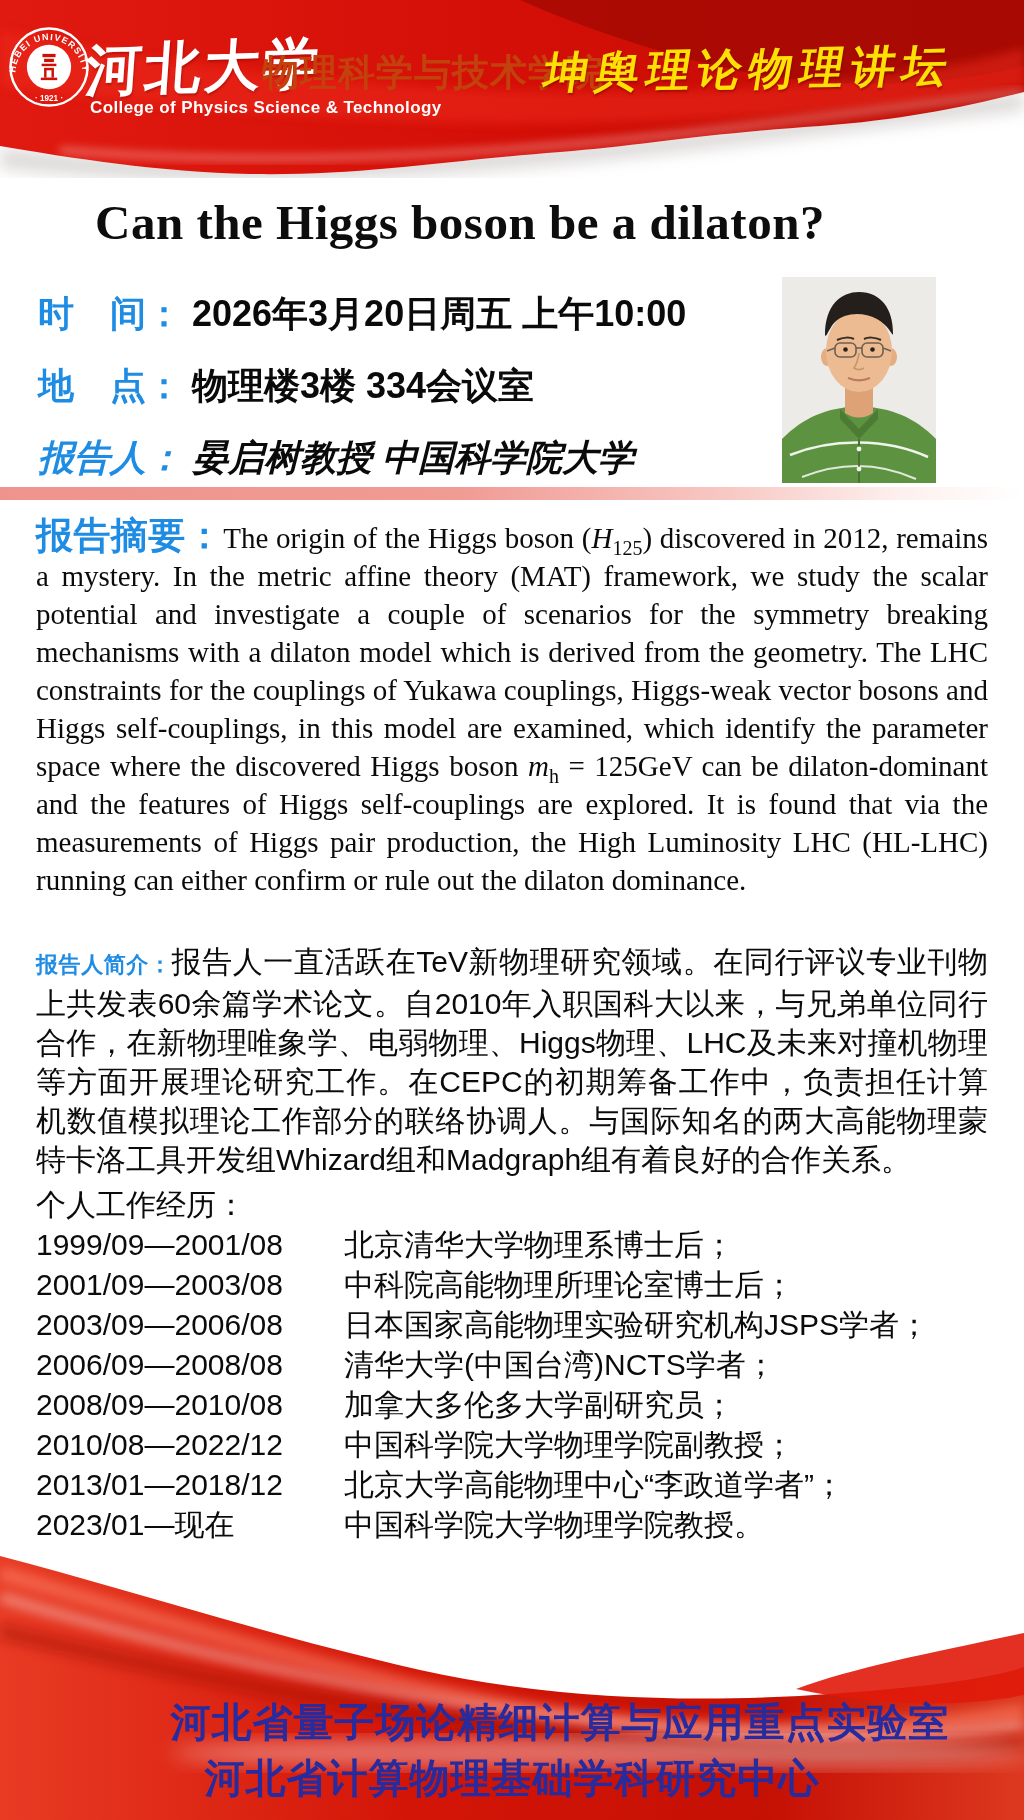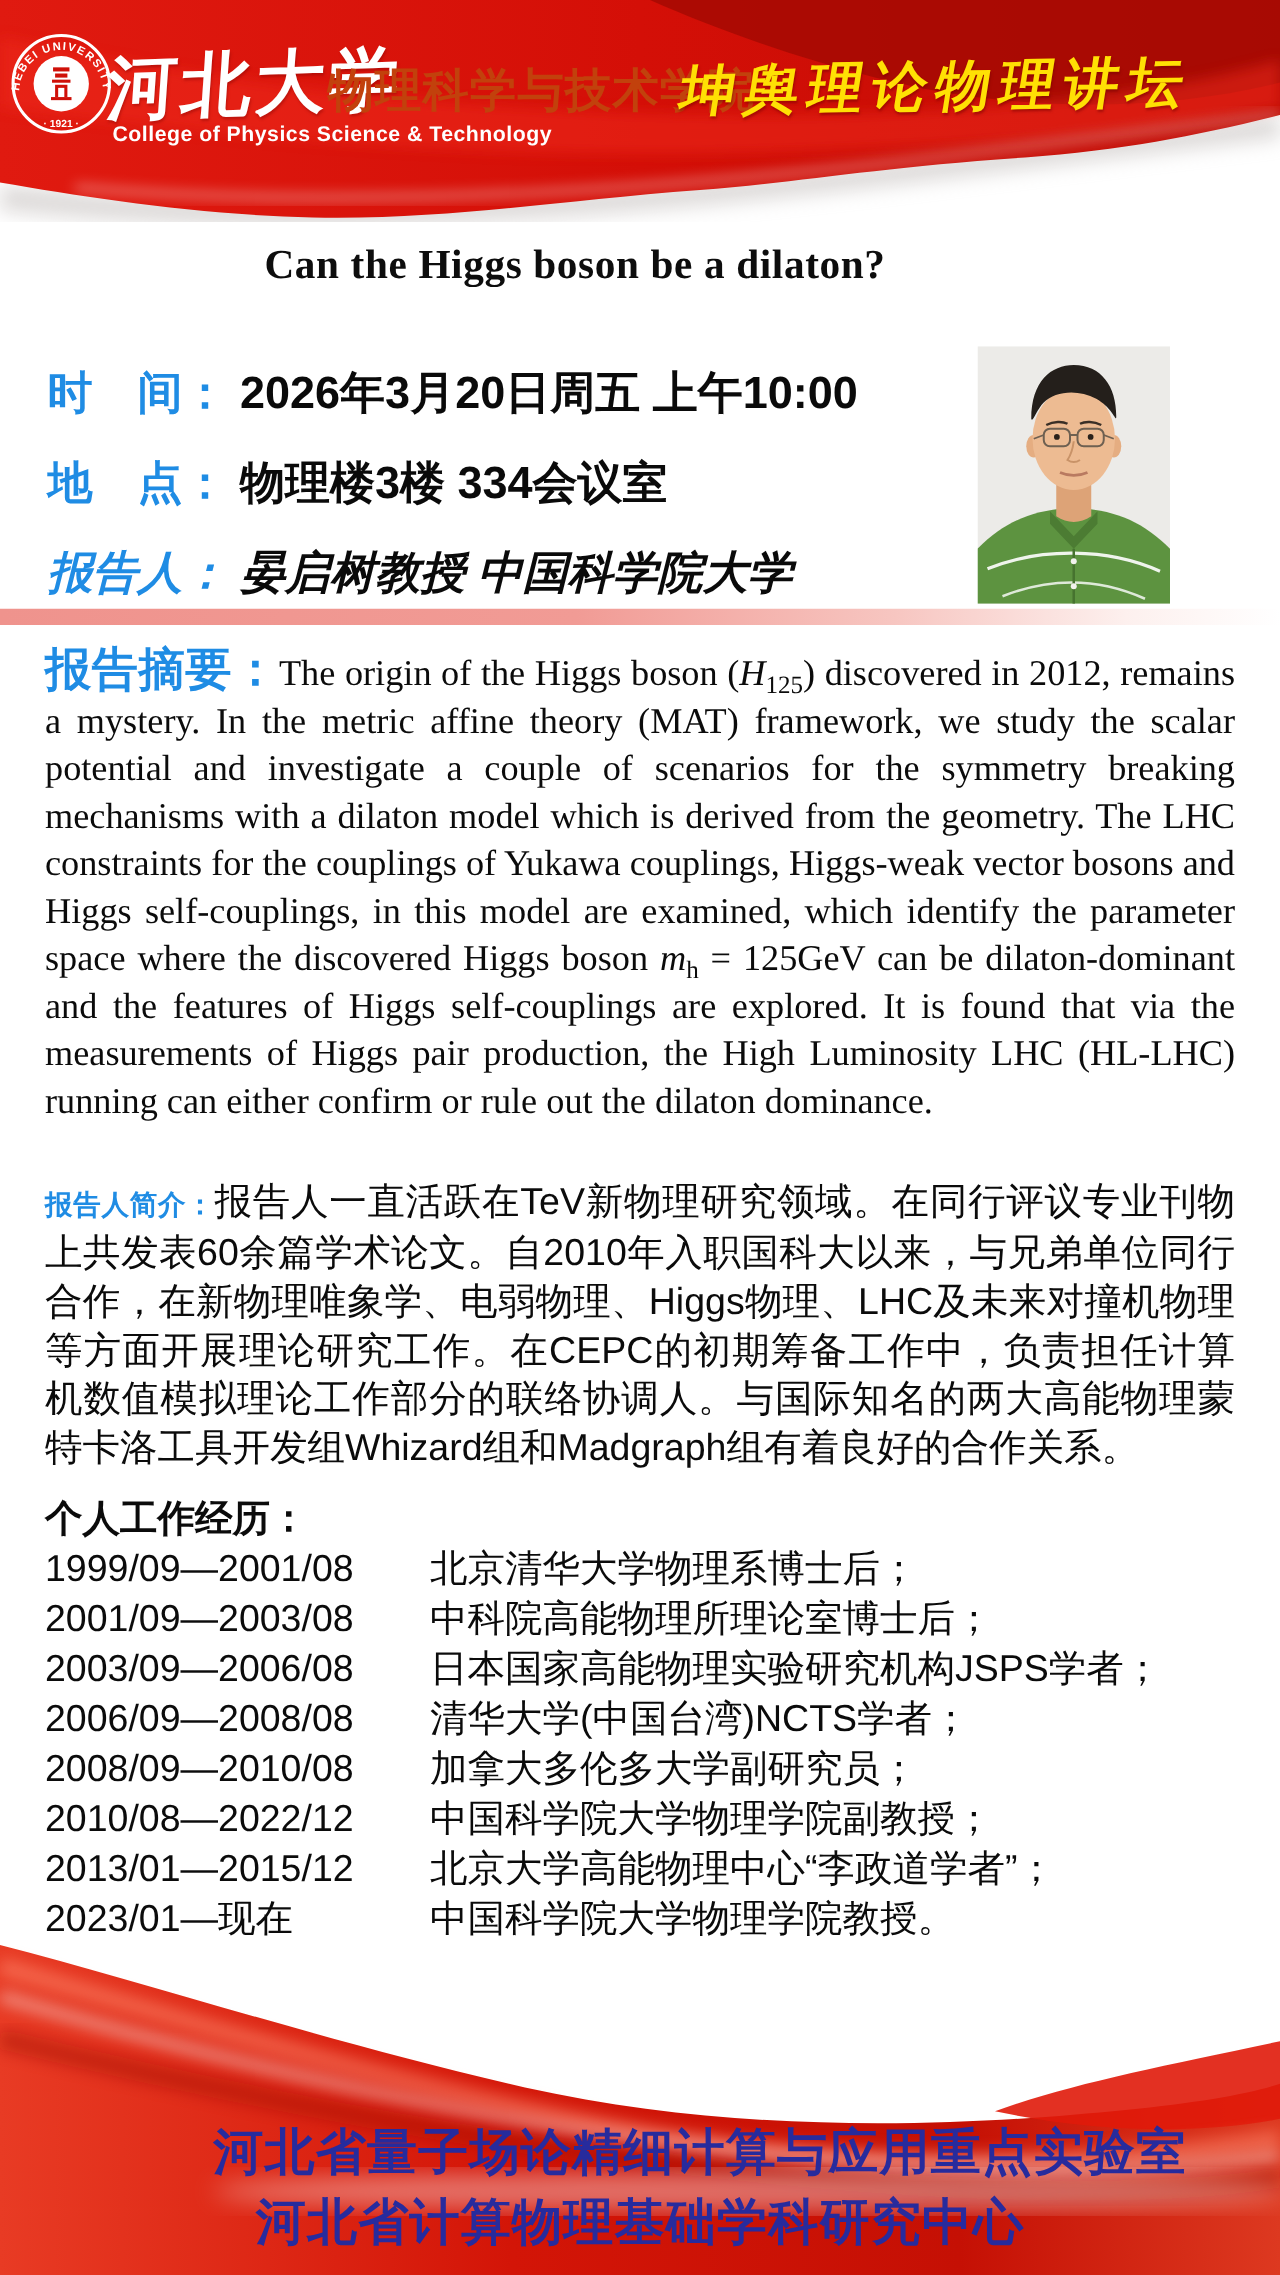--- a/index.html
+++ b/index.html
@@ -26,21 +26,21 @@
   }
   .forum-name{
     position:absolute;top:40px;left:545px;color:#ffe004;font-size:44px;font-weight:900;
     letter-spacing:7px;transform:skewX(-10deg) rotate(-1deg);white-space:nowrap;
     text-shadow:1px 2px 2px rgba(110,0,0,.45);
   }
   
   .talk-title{
     position:absolute;top:194px;left:0;width:920px;text-align:center;
     font-family:"Liberation Serif","DejaVu Serif",serif;font-weight:bold;
-    font-size:33px;color:#0d0d0d;letter-spacing:.5px;
+    font-size:49px;color:#0d0d0d;letter-spacing:.5px;
   }
   
   .info-row{position:absolute;left:38px;white-space:nowrap;line-height:1;}
   .info-row.r0{top:296px;} .info-row.r1{top:368px;} .info-row.r2{top:440px;font-style:italic;}
   .info-label{color:#1f8ce4;font-size:36px;font-weight:800;}
   .info-value{color:#0a0a0a;font-size:36px;font-weight:800;margin-left:10px;}
   .info-row.r2 .info-value{font-weight:600;}
   
   .photo{position:absolute;top:277px;left:782px;width:154px;height:206px;}
   
@@ -53,21 +53,21 @@
     position:absolute;top:517px;left:36px;width:952px;text-align:justify;
     font-family:"Liberation Serif","DejaVu Serif",serif;font-size:29px;line-height:38px;color:#0b0b0b;
   }
   .abstract .lbl{color:#1f8ce4;font-weight:bold;font-size:37px;font-family:"Liberation Sans","DejaVu Sans",sans-serif;margin-top:13px;}
   .abstract i{font-style:italic;}
   .abstract sub{font-size:20px;line-height:0;}
   
   .bio{position:absolute;top:942px;left:36px;width:952px;color:#0b0b0b;font-size:30px;line-height:39px;}
   .bio .bio-text{text-align:justify;}
   .bio .lbl{color:#1f8ce4;font-weight:bold;font-size:22px;}
-  .career-heading{margin-top:18px;line-height:40px;font-weight:bold;}
+  .career-heading{margin-top:6px;line-height:40px;}
   .career-row{display:flex;line-height:40px;white-space:nowrap;}
   .career-period{flex:0 0 308px;}
   
   .footer{position:absolute;top:1545px;left:0;width:1024px;height:275px;}
   .footer svg{position:absolute;top:0;left:0;}
   .footer-line{
     position:absolute;left:0;width:1024px;text-align:center;color:#272b9d;
     font-size:40px;font-weight:900;letter-spacing:1px;line-height:1;white-space:nowrap;
   }
   .footer-line.f0{top:157px;padding-left:48px;} .footer-line.f1{top:213px;}
@@ -210,21 +210,21 @@
     </div>
     <div class="career-row">
       <span class="career-period">2008/09—2010/08</span>
       <span class="career-position">加拿大多伦多大学副研究员；</span>
     </div>
     <div class="career-row">
       <span class="career-period">2010/08—2022/12</span>
       <span class="career-position">中国科学院大学物理学院副教授；</span>
     </div>
     <div class="career-row">
-      <span class="career-period">2013/01—2015/12</span>
+      <span class="career-period">2013/01—2018/12</span>
       <span class="career-position">北京大学高能物理中心“李政道学者”；</span>
     </div>
     <div class="career-row">
       <span class="career-period">2023/01—现在</span>
       <span class="career-position">中国科学院大学物理学院教授。</span>
     </div>
   </div>
 
   <div class="footer">
     <svg width="1024" height="275" viewBox="0 0 1024 275">

